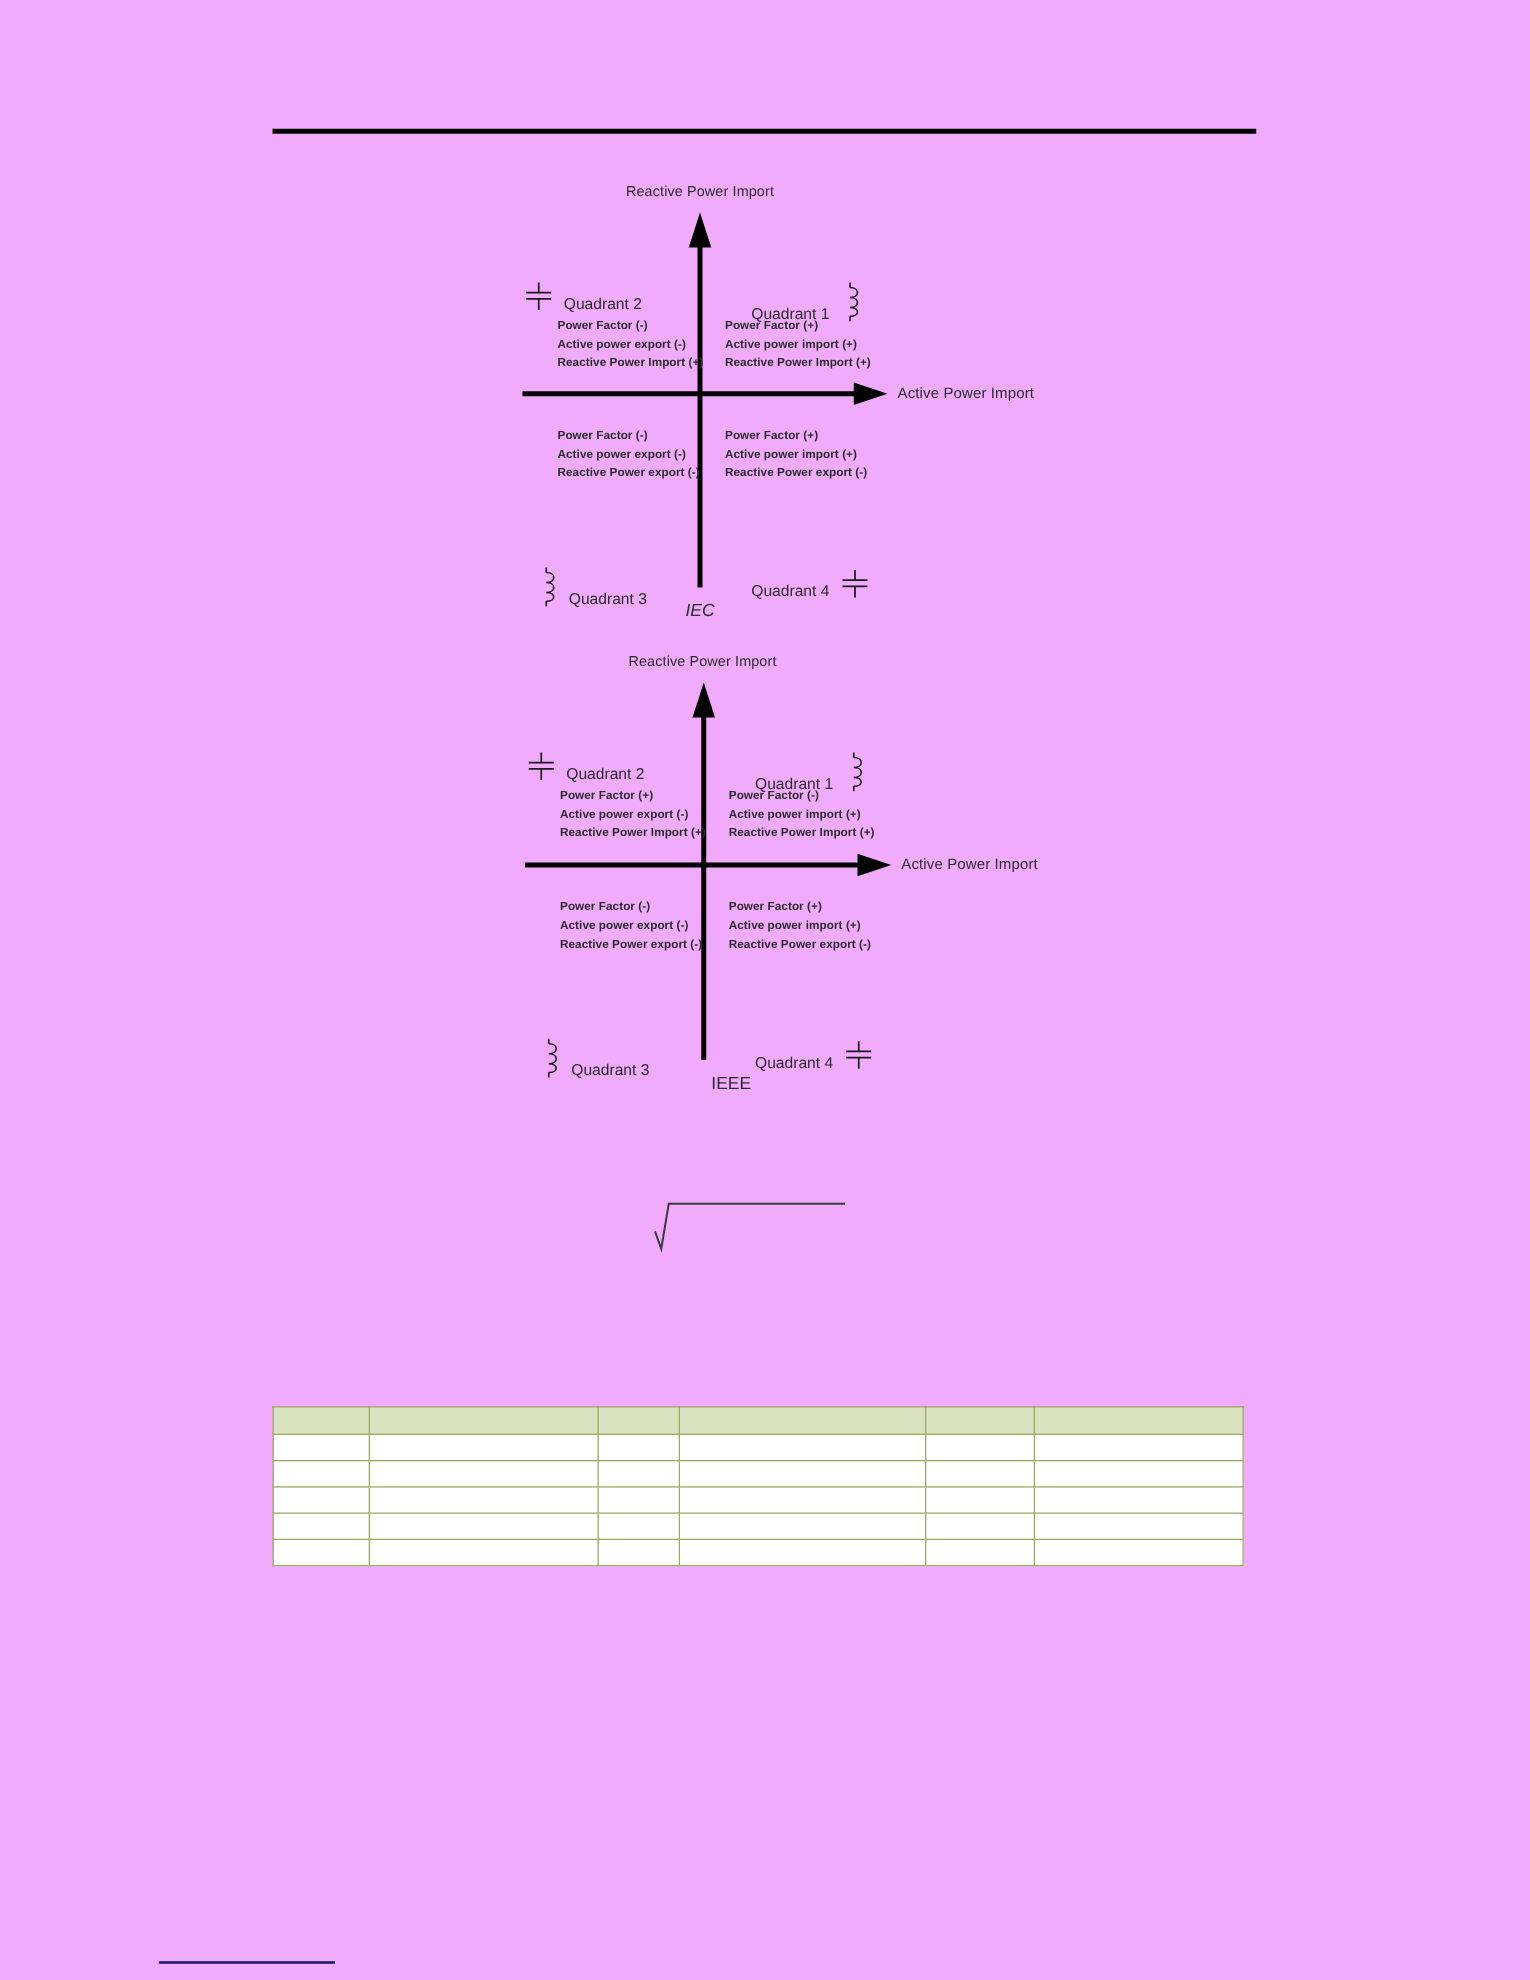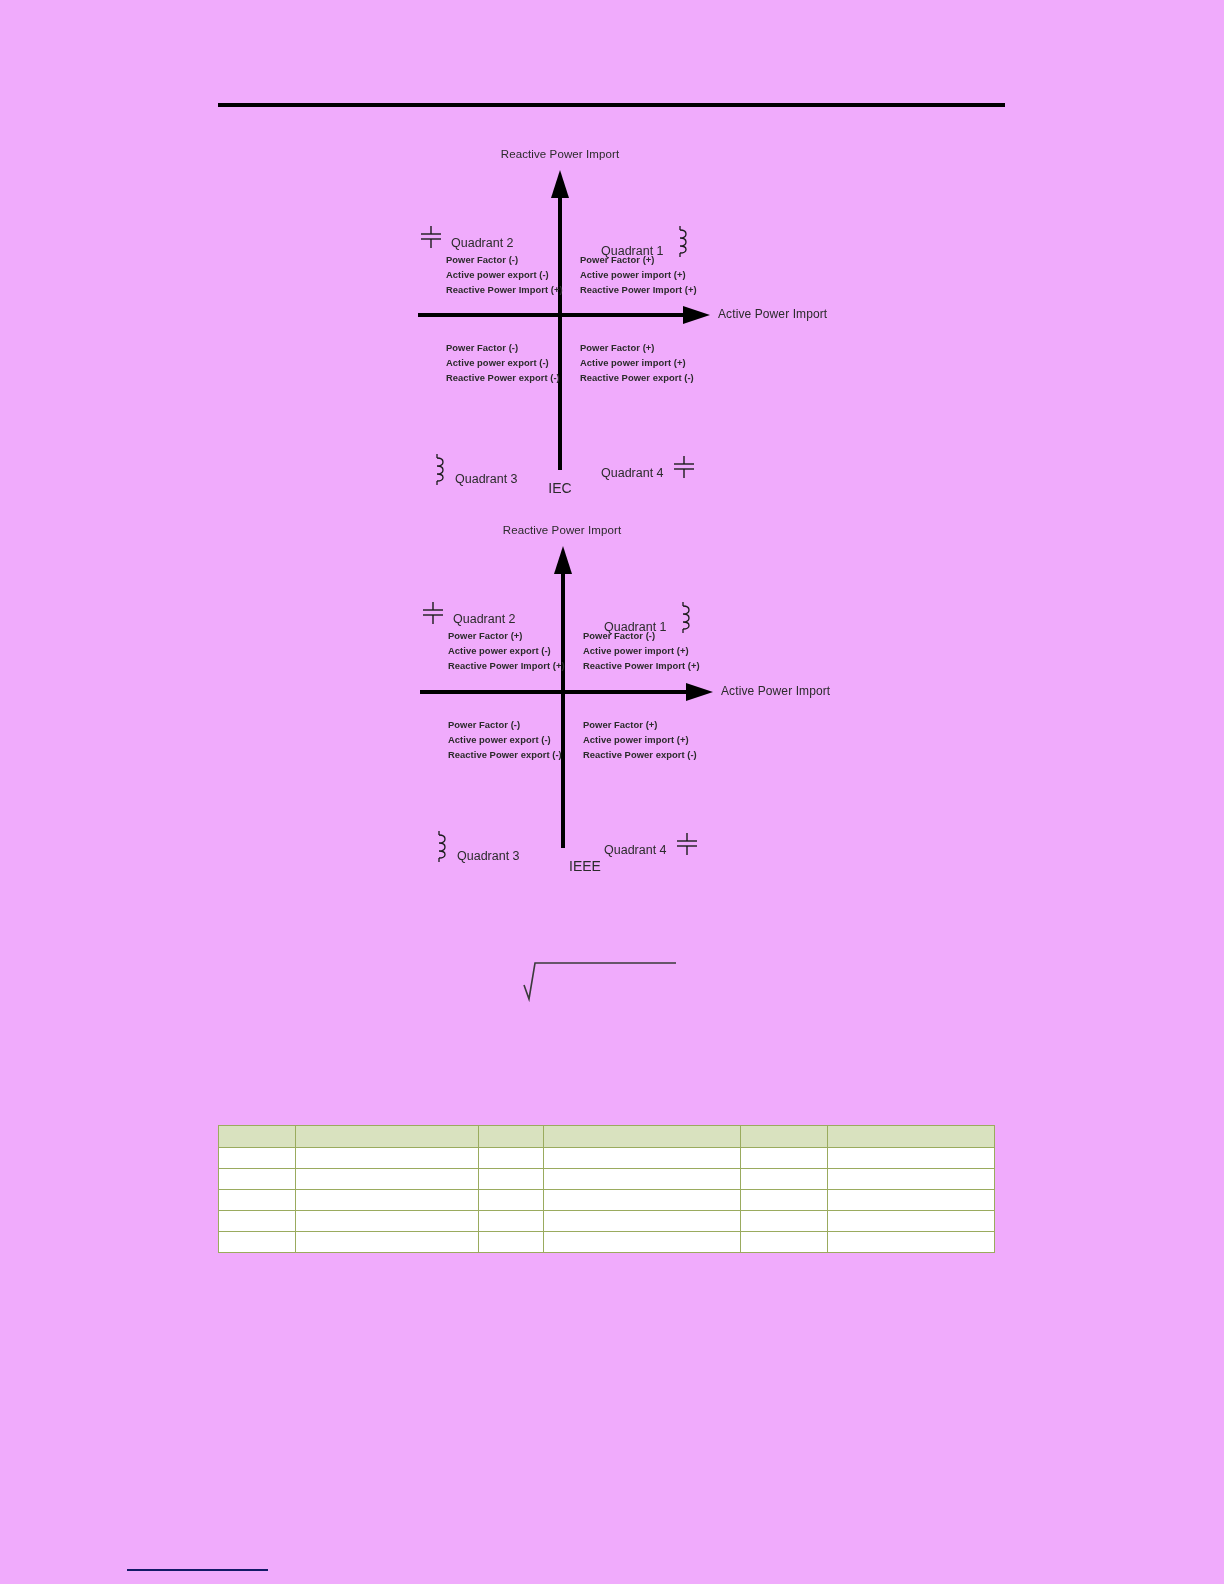--- a/index.html
+++ b/index.html
@@ -218,21 +218,21 @@
     <div class="quad-label" style="left:601px; top:292px;">
       <span class="qname">Quadrant 4</span>
       <svg class="sym" width="26" height="26" viewBox="0 0 26 26">
         <line x1="13" y1="2" x2="13" y2="10" stroke="#1a1a1a" stroke-width="1.4"></line>
         <line x1="3" y1="10" x2="23" y2="10" stroke="#1a1a1a" stroke-width="1.4"></line>
         <line x1="3" y1="15" x2="23" y2="15" stroke="#1a1a1a" stroke-width="1.4"></line>
         <line x1="13" y1="15" x2="13" y2="24" stroke="#1a1a1a" stroke-width="1.4"></line>
       </svg>
     </div>
 
-    <div class="standard-label" style="left:500px; top:340px; width:120px;">IEC</div>
+    <div class="standard-label" style="left:500px; top:340px; width:120px;font-style:italic;">IEC</div>
   </div>
 
   <div class="diagram" id="diagram-ieee">
 
     <svg class="axes-svg" width="1224" height="372">
       <line x1="563" y1="50" x2="563" y2="332" stroke="#000000" stroke-width="4"></line>
       <polygon points="563,30 554,58 572,58" fill="#000000"></polygon>
       <line x1="420" y1="176" x2="693" y2="176" stroke="#000000" stroke-width="4"></line>
       <polygon points="713,176 686,167 686,185" fill="#000000"></polygon>
     </svg>

